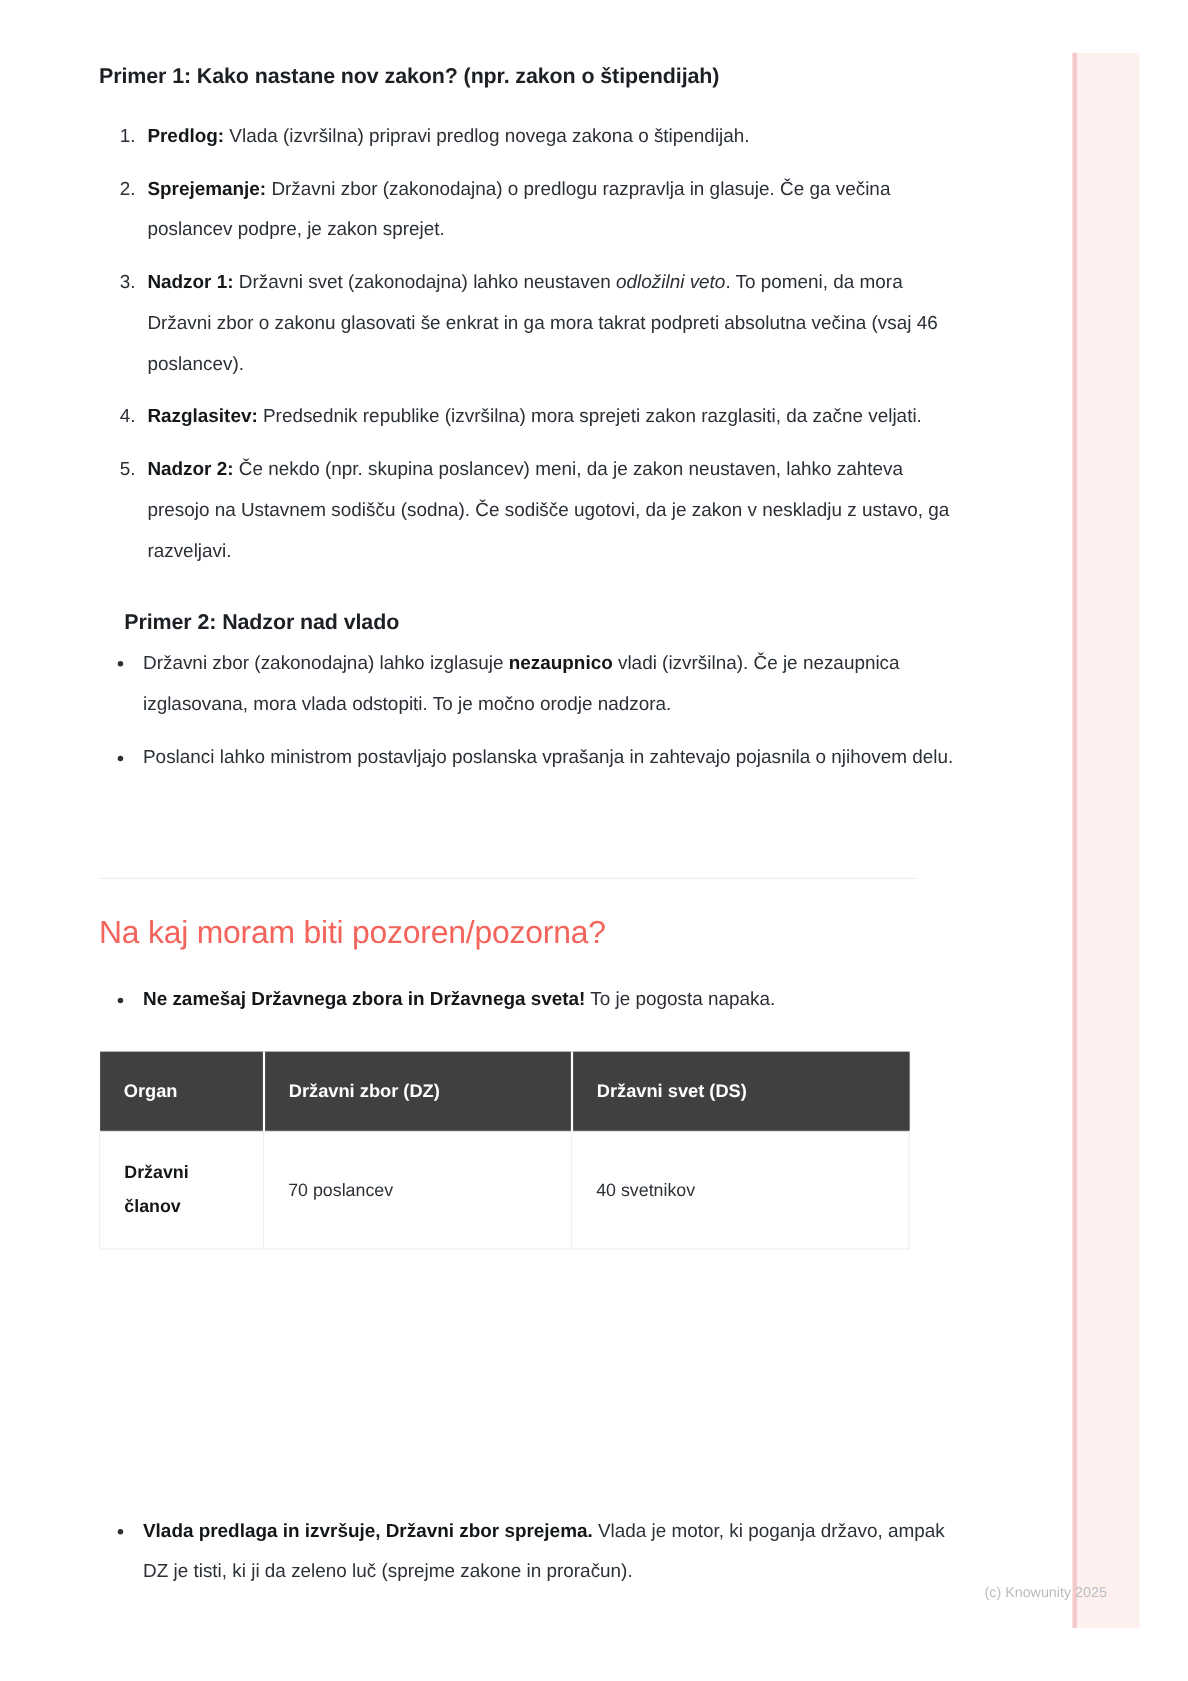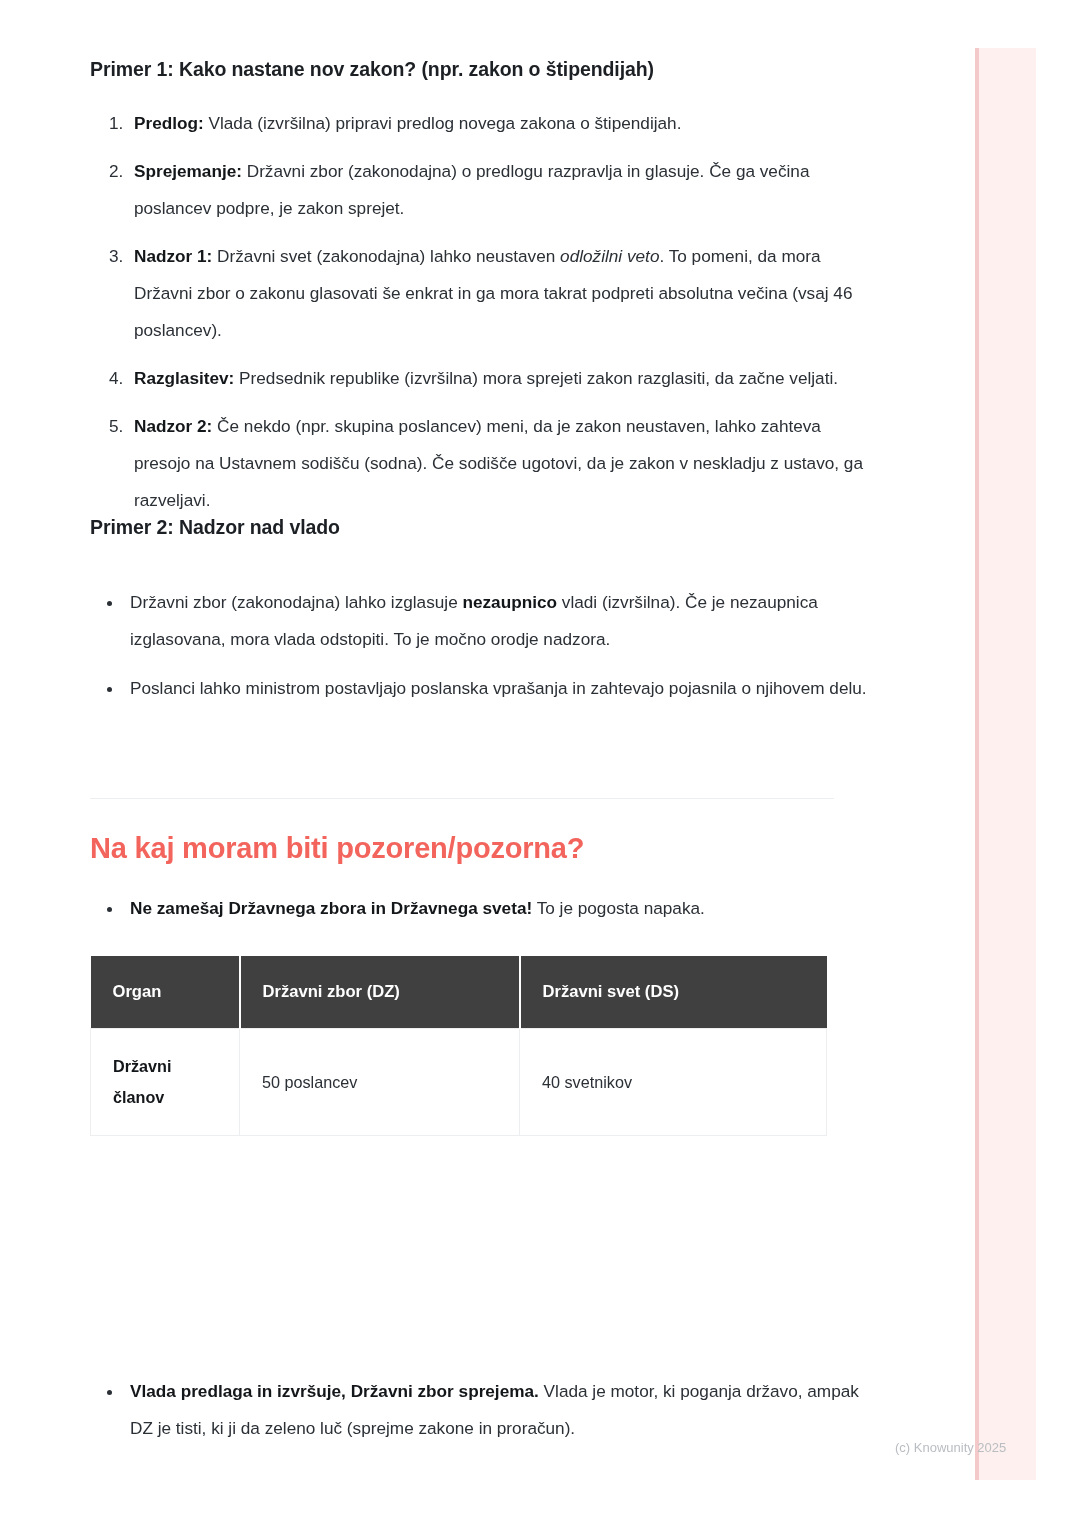--- a/index.html
+++ b/index.html
@@ -43,21 +43,21 @@
   }
 
   h3.section-title {
     font-size: 19.5px;
     font-weight: bold;
     color: #1c2024;
     margin: 0;
     letter-spacing: -0.1px;
   }
   #title-primer1 { position: absolute; top: 58px; }
-  #title-primer2 { position: absolute; top: 516px; }
+  #title-primer2 { position: absolute; top: 555px; margin-left: 23px; }
 
   
   ol.numlist {
     position: absolute;
     top: 105px;
     left: 0;
     width: 745px;
     margin: 0;
     padding: 0 0 0 38px;
     list-style: decimal;
@@ -104,21 +104,21 @@
     background: #eceef0;
     margin: 0;
   }
 
   h2.red-heading {
     position: absolute;
     top: 832px;
     left: 90px;
     margin: 0;
     font-size: 29px;
-    font-weight: bold;
+    font-weight: normal;
     color: #f2645c;
     letter-spacing: -0.2px;
   }
 
   
   table.compare {
     position: absolute;
     top: 956px;
     left: 90px;
     width: 736px;
@@ -223,21 +223,21 @@
       <th>Državni svet (DS)</th>
     </tr>
   </thead>
   <tbody>
     <tr class="plain">
       <td class="rowhead">
         <span class="cellline">Državni</span>
         <span class="cellline">članov</span>
       </td>
       <td>
-        <span class="cellline">50 poslancev</span>
+        <span class="cellline">70 poslancev</span>
       </td>
       <td>
         <span class="cellline">40 svetnikov</span>
       </td>
     </tr>
   </tbody>
 </table>
 
 <div class="watermark">(c) Knowunity 2025</div>
 

